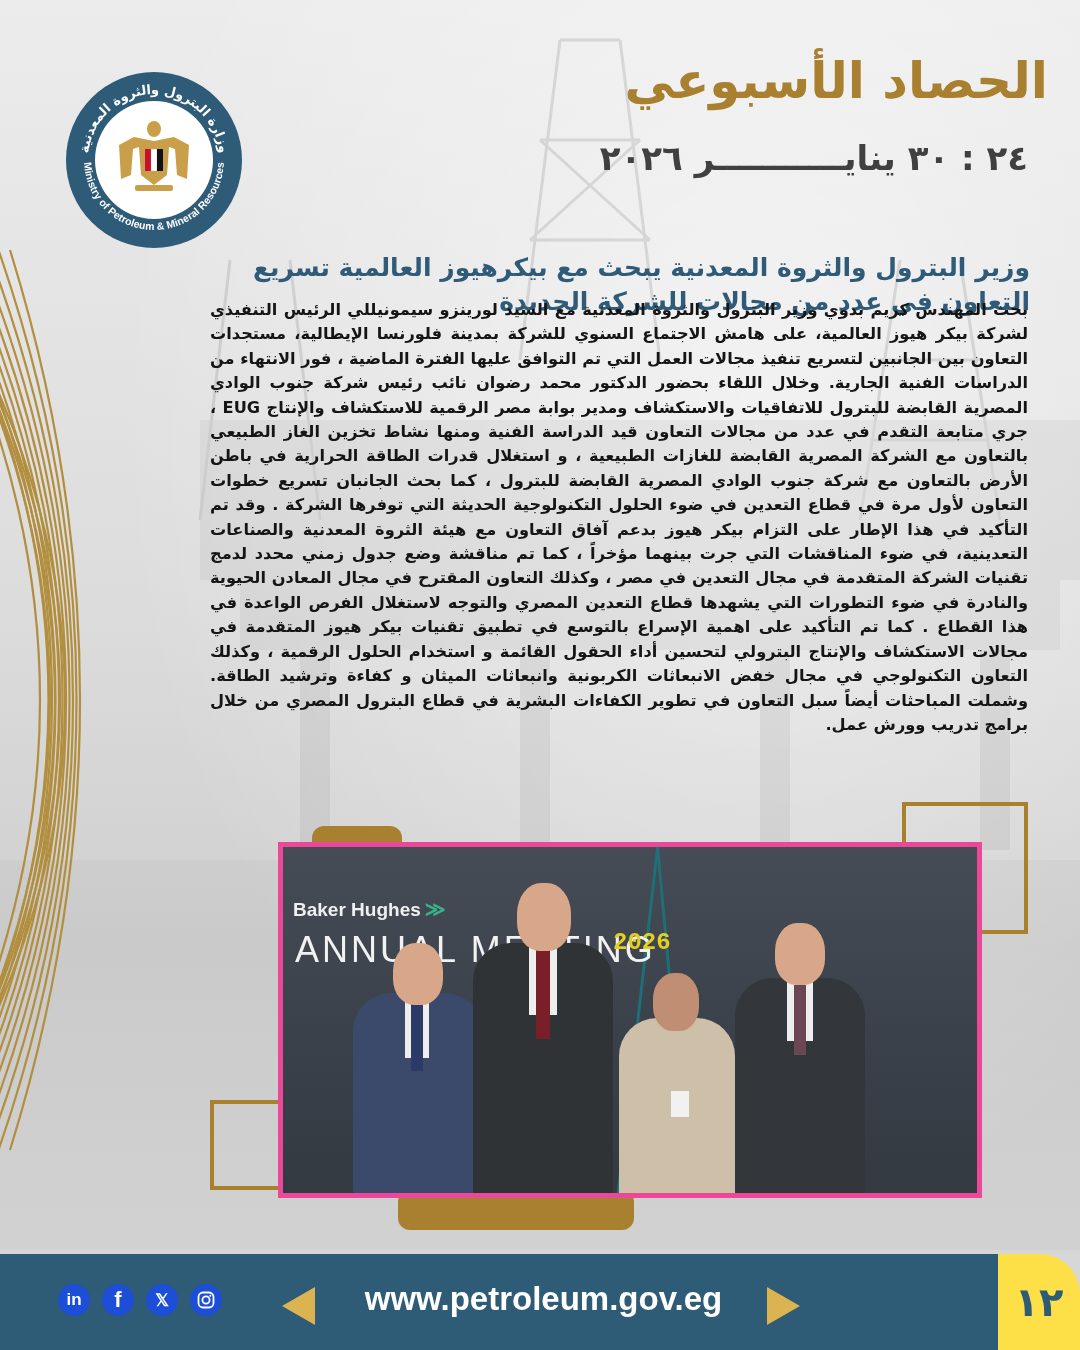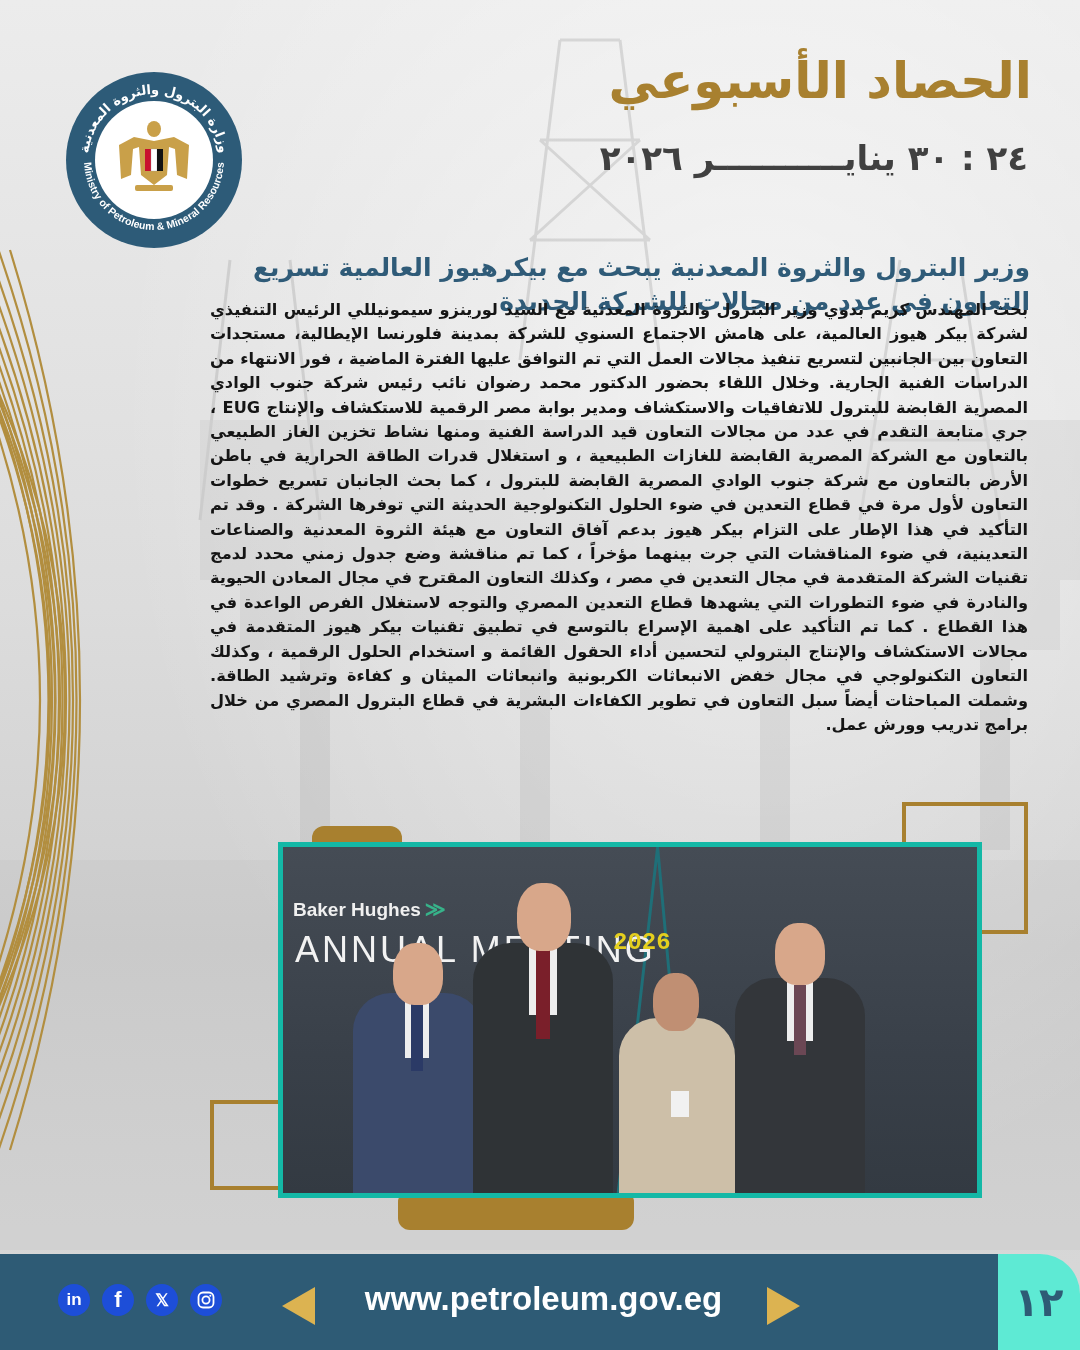--- a/index.html
+++ b/index.html
@@ -25,21 +25,21 @@
       border-radius: 50%; background: #2d5b78;
       display: flex; align-items: center; justify-content: center;
     }
     .logo-inner {
       width: 118px; height: 118px; border-radius: 50%; background: #ffffff;
       display: flex; align-items: center; justify-content: center;
     }
     .logo svg.ring { position: absolute; inset: 0; }
 
     .title {
-      position: absolute; right: 48px; top: 52px;
+      position: absolute; right: 32px; top: 52px;
       font-family: "DejaVu Sans", sans-serif; font-weight: bold;
       font-size: 50px; color: #a8802f; direction: rtl; letter-spacing: 1px;
     }
     .date {
       position: absolute; right: 52px; top: 138px;
       font-weight: bold; font-size: 34px; color: #404040; direction: rtl;
     }
     .headline {
       position: absolute; right: 50px; top: 216px; width: 820px;
       font-weight: bold; font-size: 25px; line-height: 34px;
@@ -53,21 +53,21 @@
 
     .photo-wrap { position: absolute; left: 0; top: 0; width: 100%; height: 100%; pointer-events: none; }
     .deco-box {
       position: absolute; border: 4px solid #a8802f;
     }
     .deco-tab {
       position: absolute; background: #a8802f; border-radius: 12px;
     }
     .photo {
       position: absolute; left: 278px; top: 842px; width: 704px; height: 356px;
-      border: 5px solid #14b8a6; background: #3a414a; overflow: hidden;
+      border: 5px solid #ec4899; background: #3a414a; overflow: hidden;
       pointer-events: auto;
     }
     .photo .wall {
       position: absolute; inset: 0;
       background: linear-gradient(180deg, #454c55 0%, #394049 60%, #333a42 100%);
     }
     .photo .bh-logo {
       position: absolute; left: 10px; top: 50px; color: #f0f0f0;
       font-family: "Liberation Sans", sans-serif; font-weight: bold; font-size: 19px;
     }
@@ -88,21 +88,21 @@
     .person .suit { position: absolute; bottom: 0; border-radius: 38px 38px 0 0; }
     .person .shirt { position: absolute; background: #eeeeee; }
     .person .tie { position: absolute; }
 
     .footer {
       position: absolute; left: 0; top: 1254px; width: 998px; height: 96px;
       background: #2e5b75;
     }
     .page-tab {
       position: absolute; left: 998px; top: 1254px; width: 82px; height: 96px;
-      background: #5eead4; border-top-right-radius: 40px;
+      background: #fde047; border-top-right-radius: 40px;
       display: flex; align-items: center; justify-content: center;
     }
     .page-num {
       font-family: "DejaVu Sans", sans-serif; font-weight: bold; font-size: 40px; color: #2e5b75;
     }
     .social { position: absolute; top: 1284px; display: flex; gap: 12px; left: 58px; }
     .social .ic {
       width: 32px; height: 32px; border-radius: 50%; background: #1d4ed8;
       display: flex; align-items: center; justify-content: center; color: #ffffff;
       font-family: "Liberation Sans", sans-serif; font-weight: bold; font-size: 17px;

